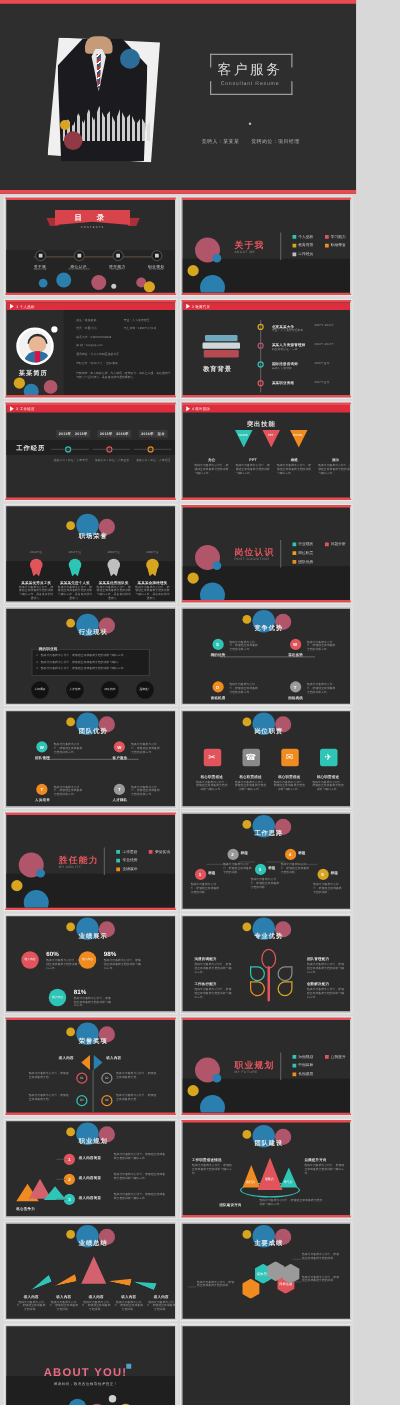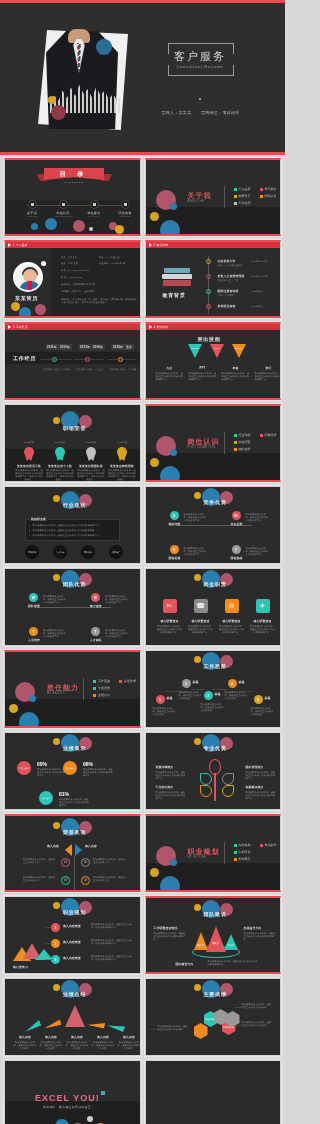--- a/index.html
+++ b/index.html
@@ -688,21 +688,21 @@
           <div class="conn" style="left:88px;top:28px;width:7px;height:1px;opacity:.5;"></div>
           <div class="mini" style="position:absolute;left:96px;top:42px;width:32px;line-height:3.1px;">熟练使用各类办公软件，能够独立完成各类文档的排版。</div>
           <div class="conn" style="left:88px;top:46px;width:7px;height:1px;opacity:.5;"></div>
           <div class="mini" style="position:absolute;left:12px;top:46px;width:32px;line-height:3.1px;">熟练使用各类办公软件，能够独立完成各类文档的排版。</div>
           <div class="conn" style="left:4px;top:50px;width:7px;height:1px;opacity:.5;"></div>
         </div>
       </div>
       <div class="row">
         <div class="slide">
           <div class="band" style="top:40px;height:38px;background:#1f1f1f;"></div>
-          <div class="thankyou" style="left:30px;top:32px;">EXCEL YOU!</div>
+          <div class="thankyou" style="left:30px;top:32px;">ABOUT YOU!</div>
           <div class="thank-sub" style="left:38px;top:44px;">感谢聆听，敬请各位领导批评指正！</div>
           <div style="position:absolute;left:96px;top:30px;width:4px;height:4px;background:#4aa3c9;"></div>
           <div class="dot" style="left:50px;top:58px;width:14px;height:14px;background:#2b7fae;opacity:1;"></div>
           <div class="dot" style="left:66px;top:62px;width:13px;height:13px;background:#b0556a;opacity:1;"></div>
           <div class="dot" style="left:82px;top:55px;width:6px;height:6px;background:#cfcfcf;opacity:1;"></div>
           <div class="dot" style="left:90px;top:62px;width:11px;height:11px;background:#d8a520;opacity:1;"></div>
         </div>
         <div class="slide blank-slide"></div>
       </div>
     </div>

